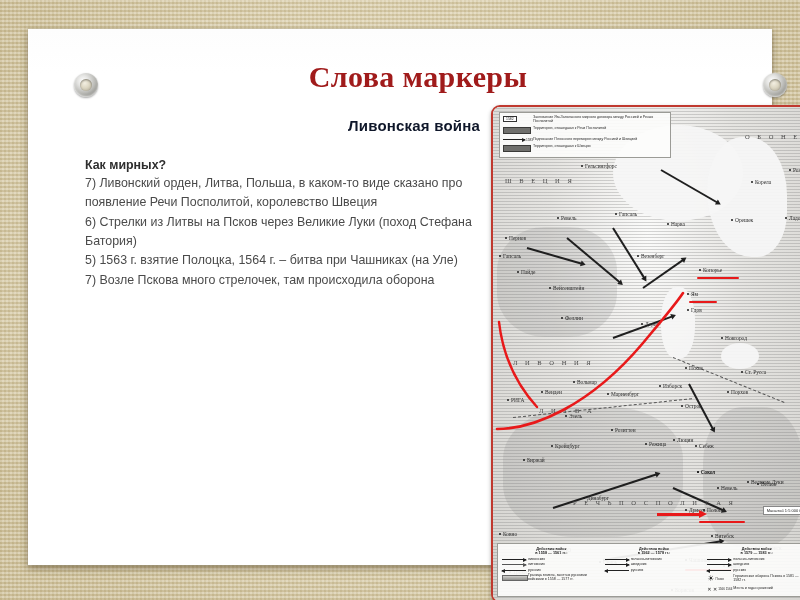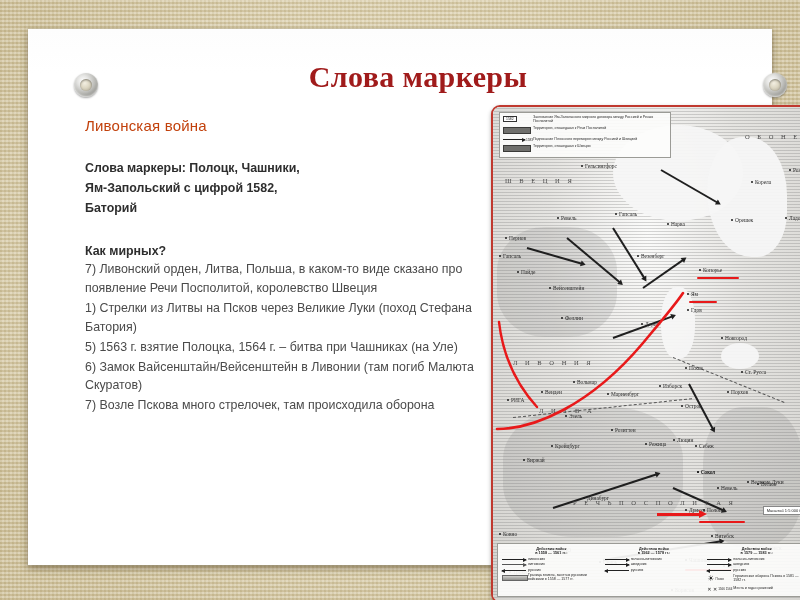--- a/index.html
+++ b/index.html
@@ -59,22 +59,23 @@
     color:#a01b1b;
     z-index:5;
   }
 
   
   #text-col{
     position:absolute;left:57px;top:88px;width:395px;
     color:#3a3a3a;
   }
   #section-heading{
-    font-size:15px;font-weight:normal;color:#c2410c;letter-spacing:.2px;
+    font-size:15px;font-weight:bold;color:#0f172a;letter-spacing:.2px;
     margin:0 0 24px 0;
+    text-align:right;
   }
   #markers-block{
     font-size:12.4px;font-weight:bold;color:#2e2e2e;line-height:1.62;
     margin:0 0 26px 0;white-space:pre-line;
   }
   #howto-heading{
     font-size:12.4px;font-weight:bold;color:#2e2e2e;margin:0 0 2px 0;
   }
   #howto-list{list-style:none;margin:0;padding:0;}
   #howto-list li{
@@ -160,29 +161,25 @@
       <div class="inner"></div>
     </div>
   <div class="screw" id="screw-right">
       <div class="inner"></div>
     </div>
 
   <div id="slide-title">Слова маркеры</div>
 
   <div id="text-col">
     <div id="section-heading">Ливонская война</div>
-    <div id="markers-block">Слова маркеры: Полоцк, Чашники,
-Ям-Запольский с цифрой 1582,
-Баторий</div>
     <div id="howto-heading">Как мирных?</div>
     <ul id="howto-list">
         <li>7) Ливонский орден, Литва, Польша, в каком-то виде сказано про появление Речи Посполитой, королевство Швеция</li>
-        <li>1) Стрелки из Литвы на Псков через Великие Луки (поход Стефана Батория)</li>
+        <li>6) Стрелки из Литвы на Псков через Великие Луки (поход Стефана Батория)</li>
         <li>5) 1563 г. взятие Полоцка, 1564 г. – битва при Чашниках (на Уле)</li>
-        <li>6) Замок Вайсенштайн/Вейсенштейн в Ливонии (там погиб Малюта Скуратов)</li>
         <li>7) Возле Пскова много стрелочек, там происходила оборона</li>
       </ul>
   </div>
 
   <div id="map-frame">
     <div id="map-paper"></div>
 
     <div class="water" style="left:120px;top:18px;width:130px;height:96px;"></div>
     <div class="water" style="left:214px;top:30px;width:80px;height:120px;border-radius:48% 52% 40% 60%;"></div>
     <div class="water" style="left:168px;top:180px;width:34px;height:72px;border-radius:45%;"></div>

